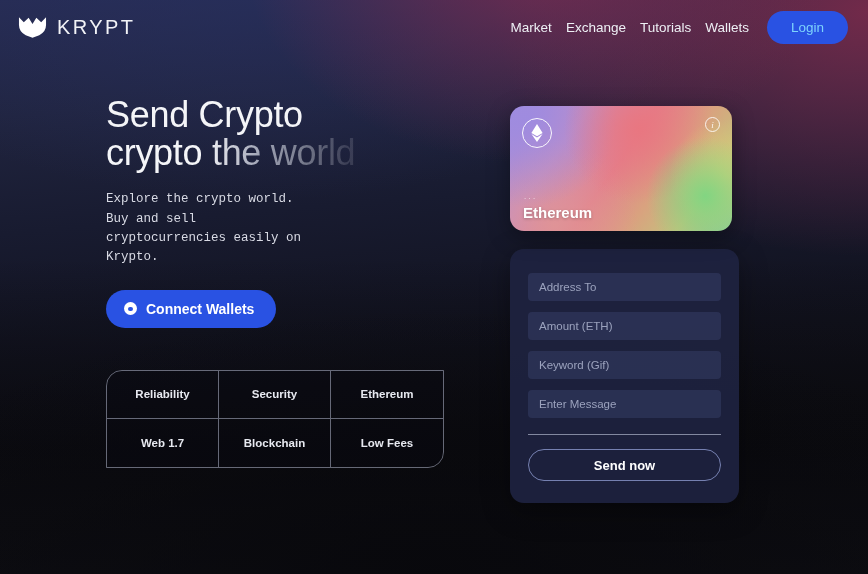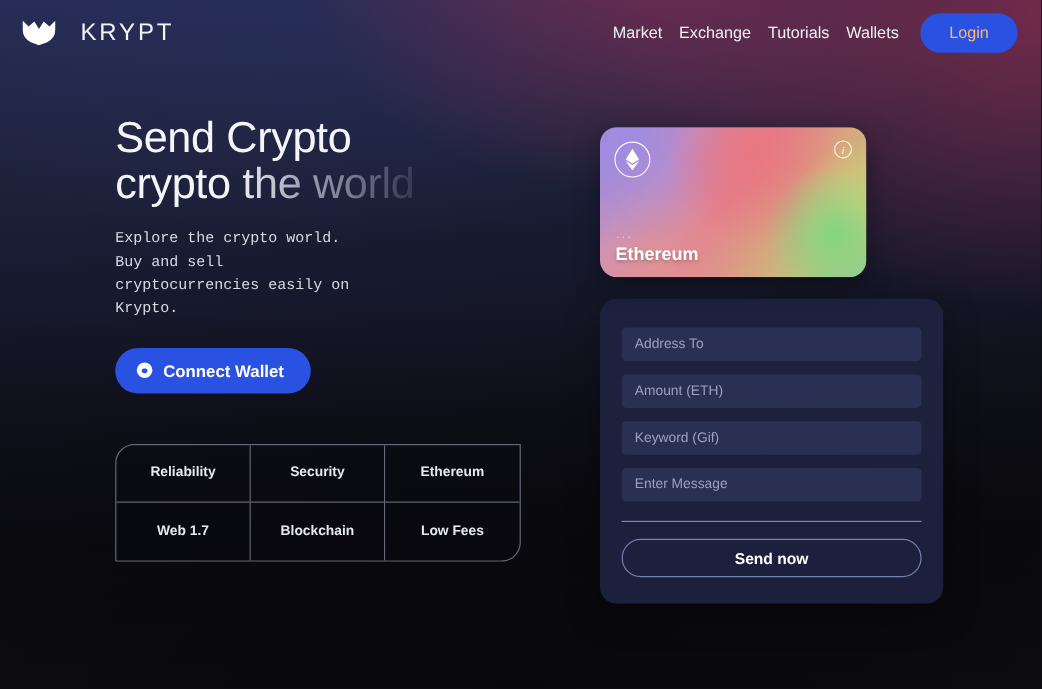--- a/index.html
+++ b/index.html
@@ -48,21 +48,21 @@
     position: relative;
     z-index: 5;
     height: 54px;
     display: flex;
     align-items: center;
     padding: 0 20px 0 18px;
   }
   .logo-wrap {
     display: flex;
     align-items: center;
-    gap: 20px;
+    gap: 10px;
   }
   .logo-mark { width: 29px; height: 22px; display: block; }
   .logo-text {
     color: #f2f3f7;
     font-size: 20px;
     letter-spacing: 2.4px;
     font-weight: 400;
   }
   .nav-links {
     margin-left: auto;
@@ -71,36 +71,36 @@
     gap: 14px;
   }
   .nav-link {
     color: #eef0f5;
     font-size: 13.5px;
     cursor: pointer;
     white-space: nowrap;
   }
   .login-btn {
     background: #2952e3;
-    color: #fdba74;
+    color: #7dd3fc;
     font-size: 13.5px;
     padding: 9px 24px;
     border-radius: 100px;
     border: none;
     cursor: pointer;
     font-family: inherit;
     margin-left: 4px;
   }
 
   
   .main {
     position: relative;
     z-index: 4;
     display: flex;
-    padding: 42px 0 0 8px;
+    padding: 42px 0 0 18px;
   }
   .left-col {
     width: 470px;
     padding-left: 88px;
   }
   .right-col {
     flex: 1;
     padding-left: 22px;
     padding-top: 10px;
   }
@@ -244,21 +244,21 @@
   .eth-name {
     color: #ffffff;
     font-size: 15px;
     font-weight: bold;
     text-shadow: 0 1px 3px rgba(0,0,0,0.25);
   }
 
   
   .send-panel {
     margin-top: 18px;
-    width: 286px;
+    width: 229px;
     background: rgba(30,35,64,0.92);
     border-radius: 14px;
     padding: 24px 18px 22px 18px;
     box-shadow: 0 8px 28px rgba(0,0,0,0.34);
   }
   .field {
     width: 100%;
     height: 28px;
     background: rgba(47,54,92,0.72);
     border: none;
@@ -318,21 +318,21 @@
     <div class="left-col">
       <h1 class="hero-title">
         <span>Send Crypto</span>
         <span class="line2"><span>crypto </span><span class="grad-text">the world</span></span>
       </h1>
 
       <p class="hero-sub">Explore the crypto world. Buy and sell cryptocurrencies easily on Krypto.</p>
 
       <button class="connect-btn">
         <span class="dot-icon"></span>
-        <span class="label">Connect Wallet</span>
+        <span class="label">Connect Wallets</span>
       </button>
 
       <div class="feature-grid">
         <div class="feature-cell">Reliability</div>
         <div class="feature-cell">Security</div>
         <div class="feature-cell">Ethereum</div>
         <div class="feature-cell">Web 1.7</div>
         <div class="feature-cell">Blockchain</div>
         <div class="feature-cell">Low Fees</div>
       </div>

